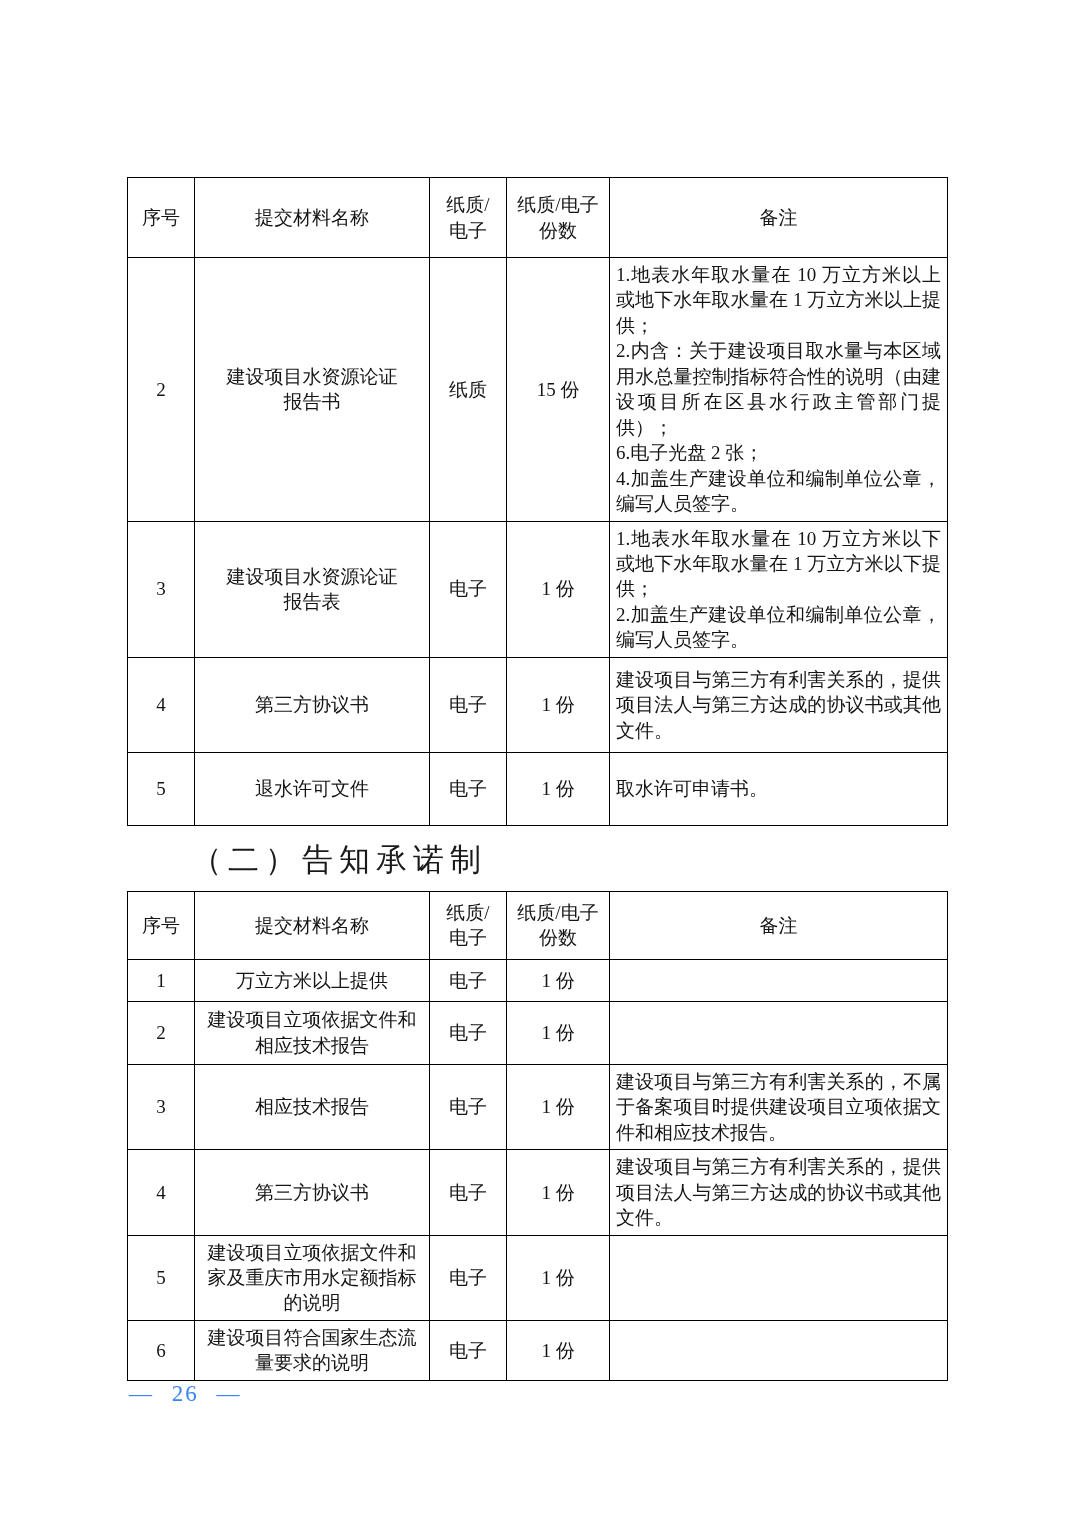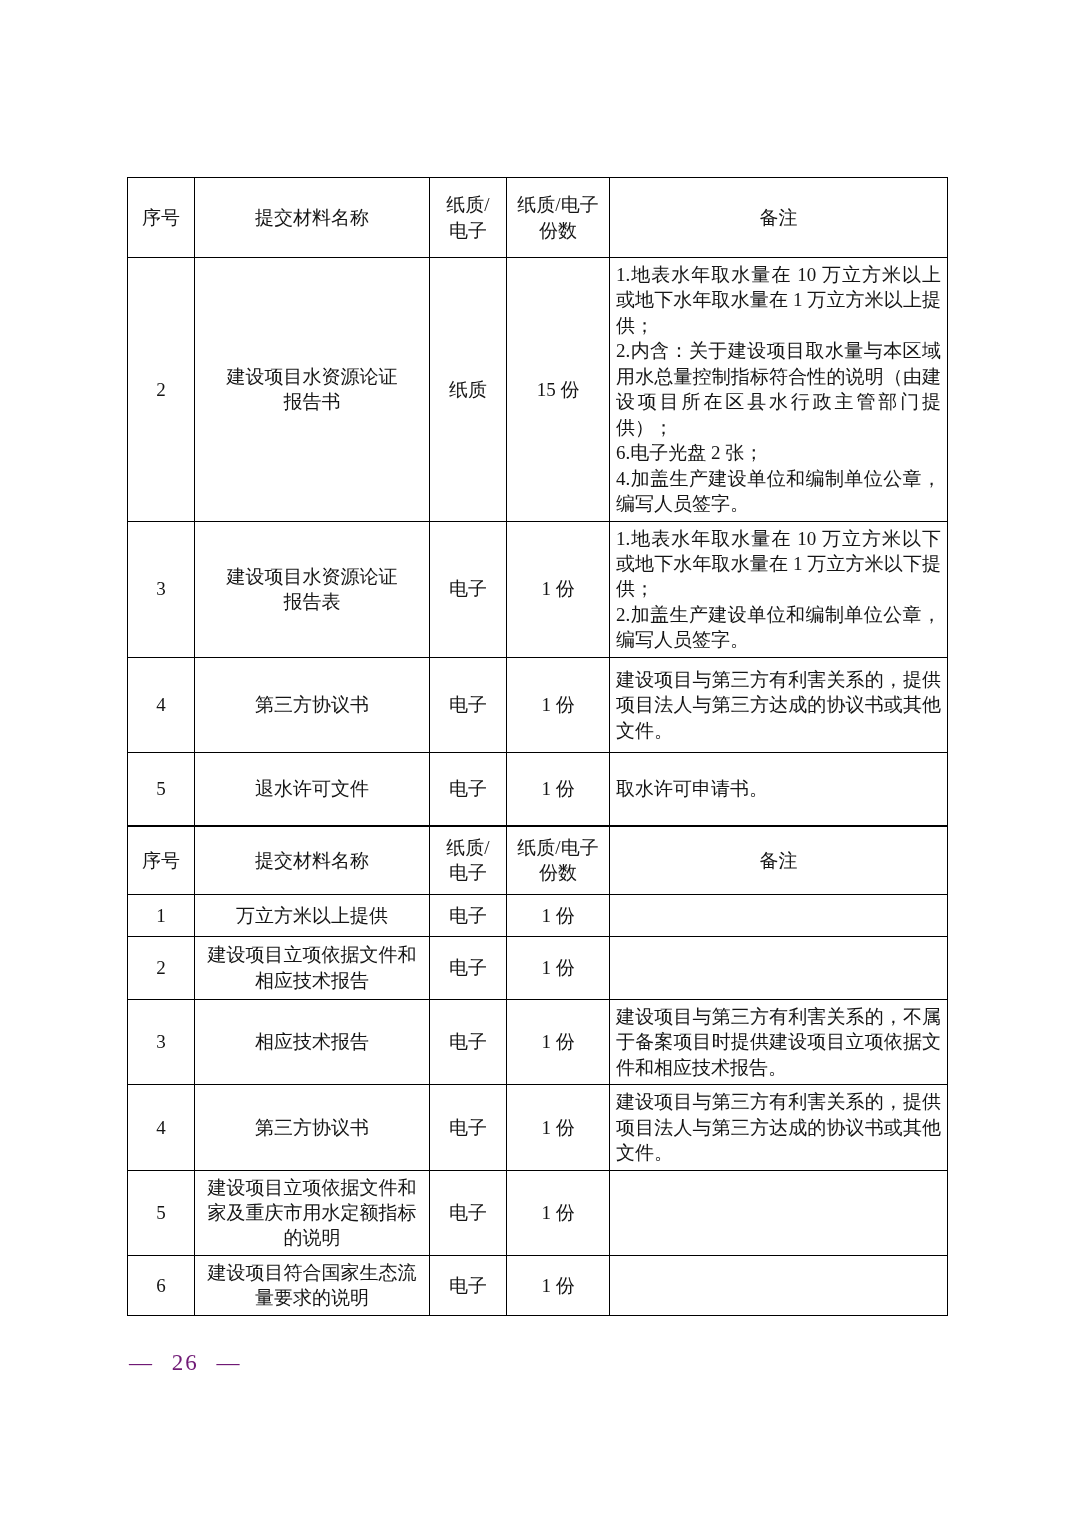--- a/index.html
+++ b/index.html
@@ -60,26 +60,25 @@
   #t2 tr.r5 { height: 58px; }
 
   .section-heading {
     margin: 13px 0 10px 64px;
     font-size: 31px;
     letter-spacing: 6px;
     color: #1a1a1a;
     font-family: "Liberation Serif", "DejaVu Serif", serif;
   }
   .page-number {
-    margin-top: 34px;
     margin-left: 2px;
     font-size: 23px;
     letter-spacing: 2px;
     word-spacing: 10px;
-    color: #701a75;
+    color: #3b82f6;
   }
 </style>
 </head>
 <body>
 
 <div class="content">
 
   <table class="doc-table" id="t1">
     <colgroup>
       <col class="c-seq">
@@ -136,20 +135,21 @@
       <td class="cell-center prewrap">退水许可文件</td>
       <td class="cell-center">电子</td>
       <td class="cell-center">1 份</td>
       <td class="remark-cell">
         <div class="remark-paragraph">取水许可申请书。</div>
       </td>
     </tr>
   </tbody>
     </table>
 
+  <div class="section-heading">（二）告知承诺制</div>
 
   <table class="doc-table" id="t2">
     <colgroup>
       <col class="c-seq">
         <col class="c-name">
         <col class="c-medium">
         <col class="c-copies">
         <col class="c-remark">
     </colgroup>
     <tbody>

